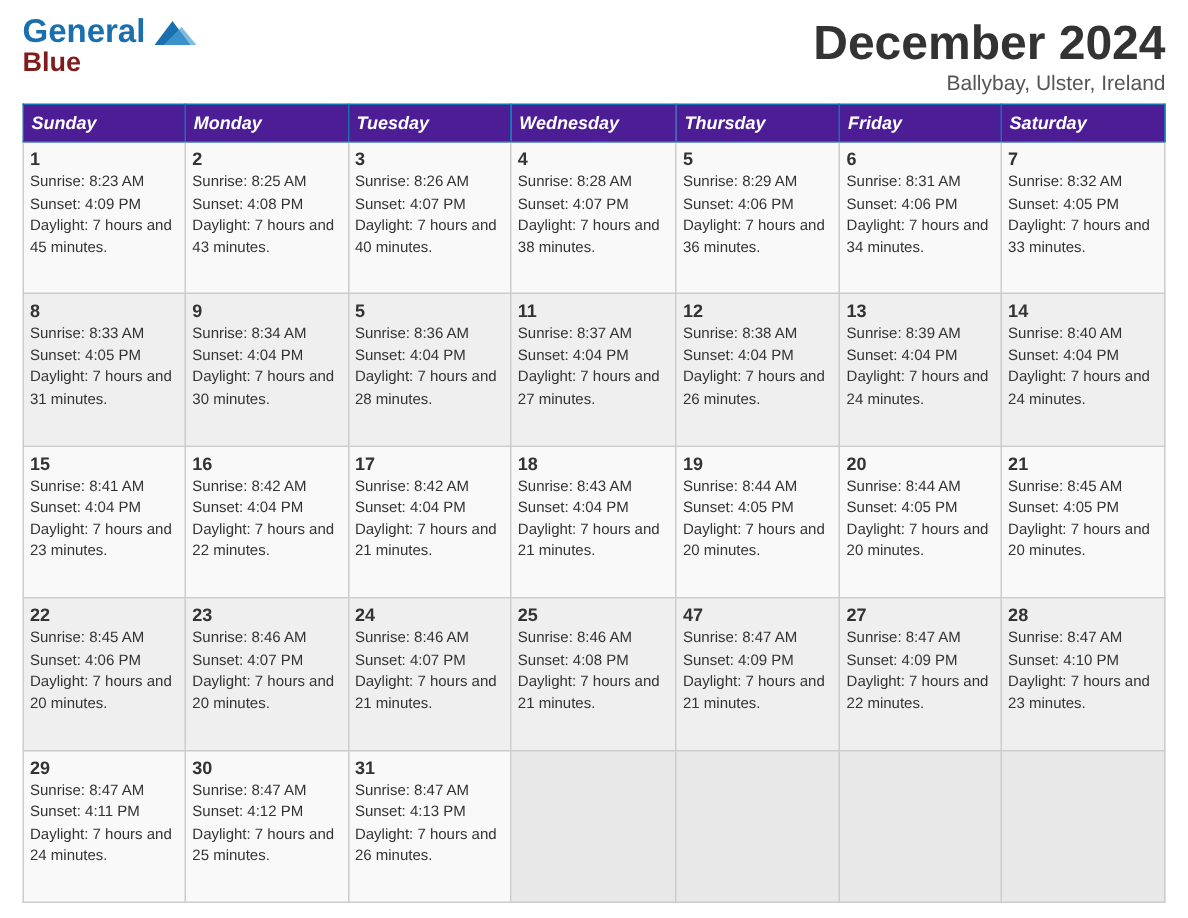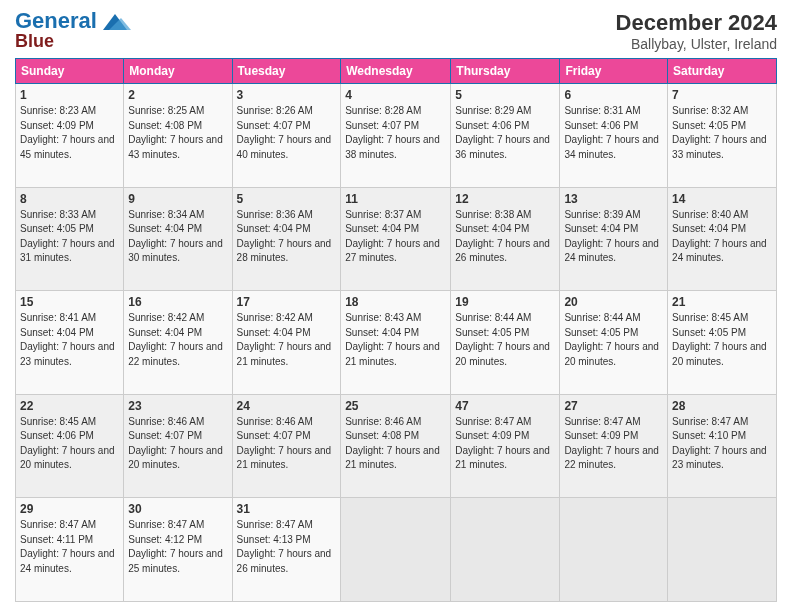--- a/index.html
+++ b/index.html
@@ -32,42 +32,43 @@
       font-size: 22px;
       font-weight: bold;
       color: #333;
       line-height: 1;
     }
     .logo-text span.blue { color: #1a6faf; }
     .title-block {
       text-align: right;
     }
     .month-title {
-      font-size: 22px;
+      font-size: 32px;
       font-weight: bold;
       color: #333;
     }
     .location {
       font-size: 14px;
       color: #555;
     }
     .calendar {
       flex: 1;
       border-collapse: collapse;
       width: 100%;
       font-size: 9.5px;
     }
     .calendar thead tr th {
-      background: #ec4899;
+      background: #4c1d95;
       color: #fff;
       text-align: left;
       padding: 5px 5px;
       font-size: 12px;
       font-weight: bold;
       border: 1px solid #1a6faf;
+      font-style: italic;
     }
     .calendar tbody tr td {
       vertical-align: top;
       border: 1px solid #ccc;
       padding: 4px 4px;
       width: 113px;
       height: 88px;
     }
     .calendar tbody tr:nth-child(odd) td {
       background: #f9f9f9;

